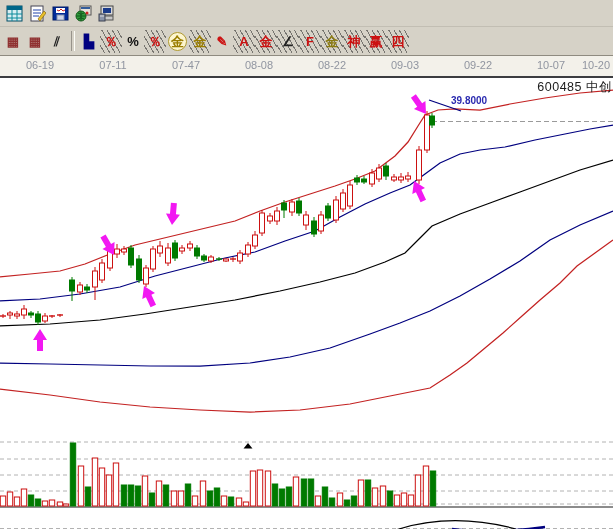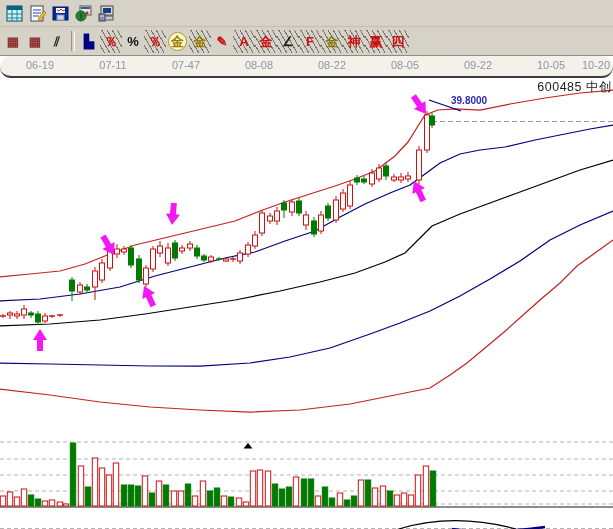--- a/index.html
+++ b/index.html
@@ -7,21 +7,21 @@
   .toolbar{background:#d6d2c7;position:relative;}
   #toolbar-row1{height:26px;border-bottom:1px solid #c2beb3;display:flex;align-items:center;padding-left:3px;}
   #toolbar-row2{height:28px;border-bottom:1px solid #8f8b80;display:flex;align-items:center;padding-left:2px;}
   .icon-btn{width:21px;height:21px;margin:0 1px;display:flex;align-items:center;justify-content:center;}
   .tbtn{width:22px;height:23px;margin:0;display:flex;align-items:center;justify-content:center;
     font-size:13px;font-weight:bold;line-height:1;cursor:default;font-family:"Liberation Sans",sans-serif;}
   .tbtn.lined{background:
     repeating-linear-gradient(60deg, transparent 0 3.5px, rgba(40,40,40,.55) 3.5px 4.5px);}
   .tbtn.circled{border:1.5px solid #b09a30;border-radius:50%;width:17px;height:17px;background:#fdf6cf;margin:0 2px;}
   .tb-sep{width:2px;height:20px;margin:0 3px;border-left:1px solid #97938a;border-right:1px solid #fdfdf8;}
-  #axis-row{height:20px;background:#f3f1ea;position:relative;border-bottom:2px solid #3c3c40;border-radius:11px;}
+  #axis-row{height:20px;background:#f3f1ea;position:relative;border-bottom:2px solid #3c3c40;}
   .date{position:absolute;top:3px;width:40px;text-align:center;font-size:11px;}
   #chart{position:relative;width:613px;height:454px;background:#fff;}
   #chart-svg{position:absolute;left:0;top:0;}
   #stock-label{position:absolute;top:1px;right:1px;font-size:12.5px;color:#1c1c1c;white-space:nowrap;letter-spacing:.5px;margin-left:38px;}
   #price-label{position:absolute;left:451px;top:17px;font-size:10px;font-weight:bold;white-space:nowrap;}
   #watermark{position:absolute;left:449px;top:411px;font-size:29px;font-weight:bold;
     font-family:"Liberation Serif",serif;letter-spacing:2px;white-space:nowrap;
     text-shadow:.6px .6px 0 rgba(200,40,30,.35);}
 </style>
 </head>
@@ -96,23 +96,23 @@
     <span class="tbtn lined" style="color: rgb(204, 17, 17);">赢</span>
     <span class="tbtn lined" style="color: rgb(204, 17, 17);">四</span>
   </div>
 
 <div id="axis-row">
     <span class="date" style="left: 20px; color: rgb(144, 149, 160);">06-19</span>
     <span class="date" style="left: 93px; color: rgb(144, 149, 160);">07-11</span>
     <span class="date" style="left: 166px; color: rgb(144, 149, 160);">07-47</span>
     <span class="date" style="left: 239px; color: rgb(144, 149, 160);">08-08</span>
     <span class="date" style="left: 312px; color: rgb(144, 149, 160);">08-22</span>
-    <span class="date" style="left: 385px; color: rgb(144, 149, 160);">08-05</span>
+    <span class="date" style="left: 385px; color: rgb(144, 149, 160);">09-03</span>
     <span class="date" style="left: 458px; color: rgb(144, 149, 160);">09-22</span>
-    <span class="date" style="left: 531px; color: rgb(144, 149, 160);">10-05</span>
+    <span class="date" style="left: 531px; color: rgb(144, 149, 160);">10-07</span>
     <span class="date" style="left: 576px; color: rgb(144, 149, 160);">10-20</span>
   </div>
 
 <div id="chart">
   <svg id="chart-svg" width="613" height="454" viewBox="0 75 613 454">
       <line x1="0" y1="439" x2="613" y2="439" stroke="#b2b2b2" stroke-width="1" stroke-dasharray="4 3"></line>
       <line x1="0" y1="456" x2="613" y2="456" stroke="#b2b2b2" stroke-width="1" stroke-dasharray="4 3"></line>
       <line x1="0" y1="472" x2="613" y2="472" stroke="#b2b2b2" stroke-width="1" stroke-dasharray="4 3"></line>
       <line x1="0" y1="488" x2="613" y2="488" stroke="#b2b2b2" stroke-width="1" stroke-dasharray="4 3"></line>
       <line x1="0" y1="501" x2="613" y2="501" stroke="#b2b2b2" stroke-width="1" stroke-dasharray="4 3"></line>

